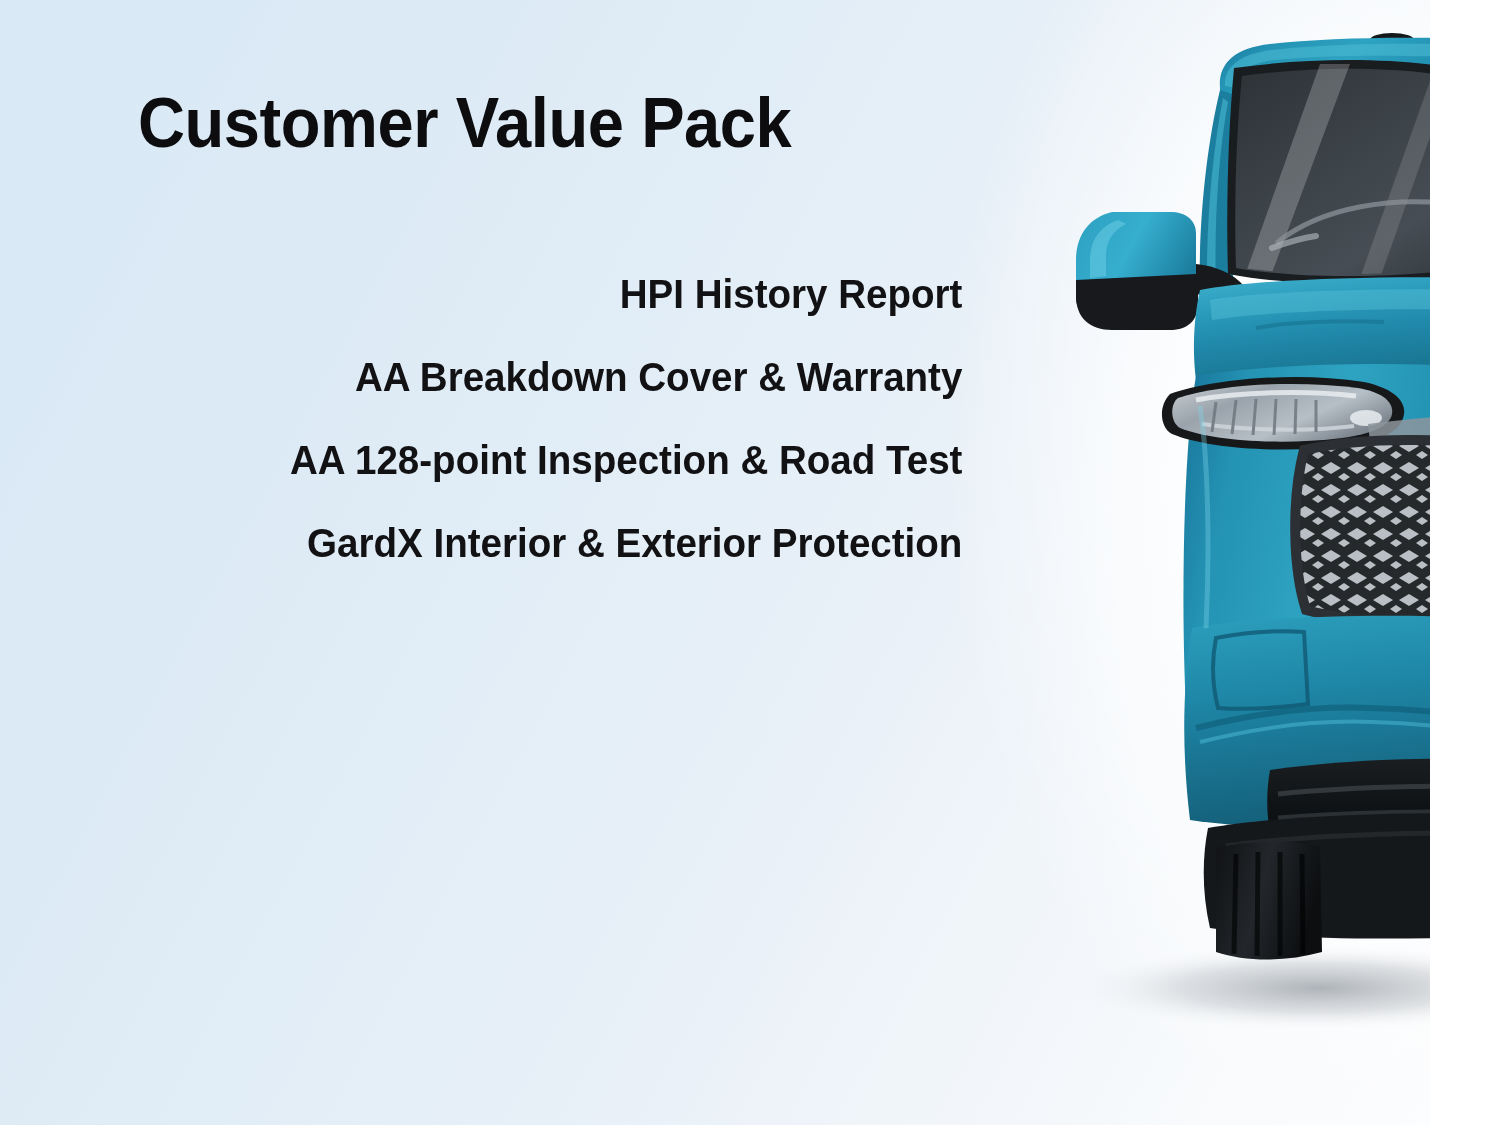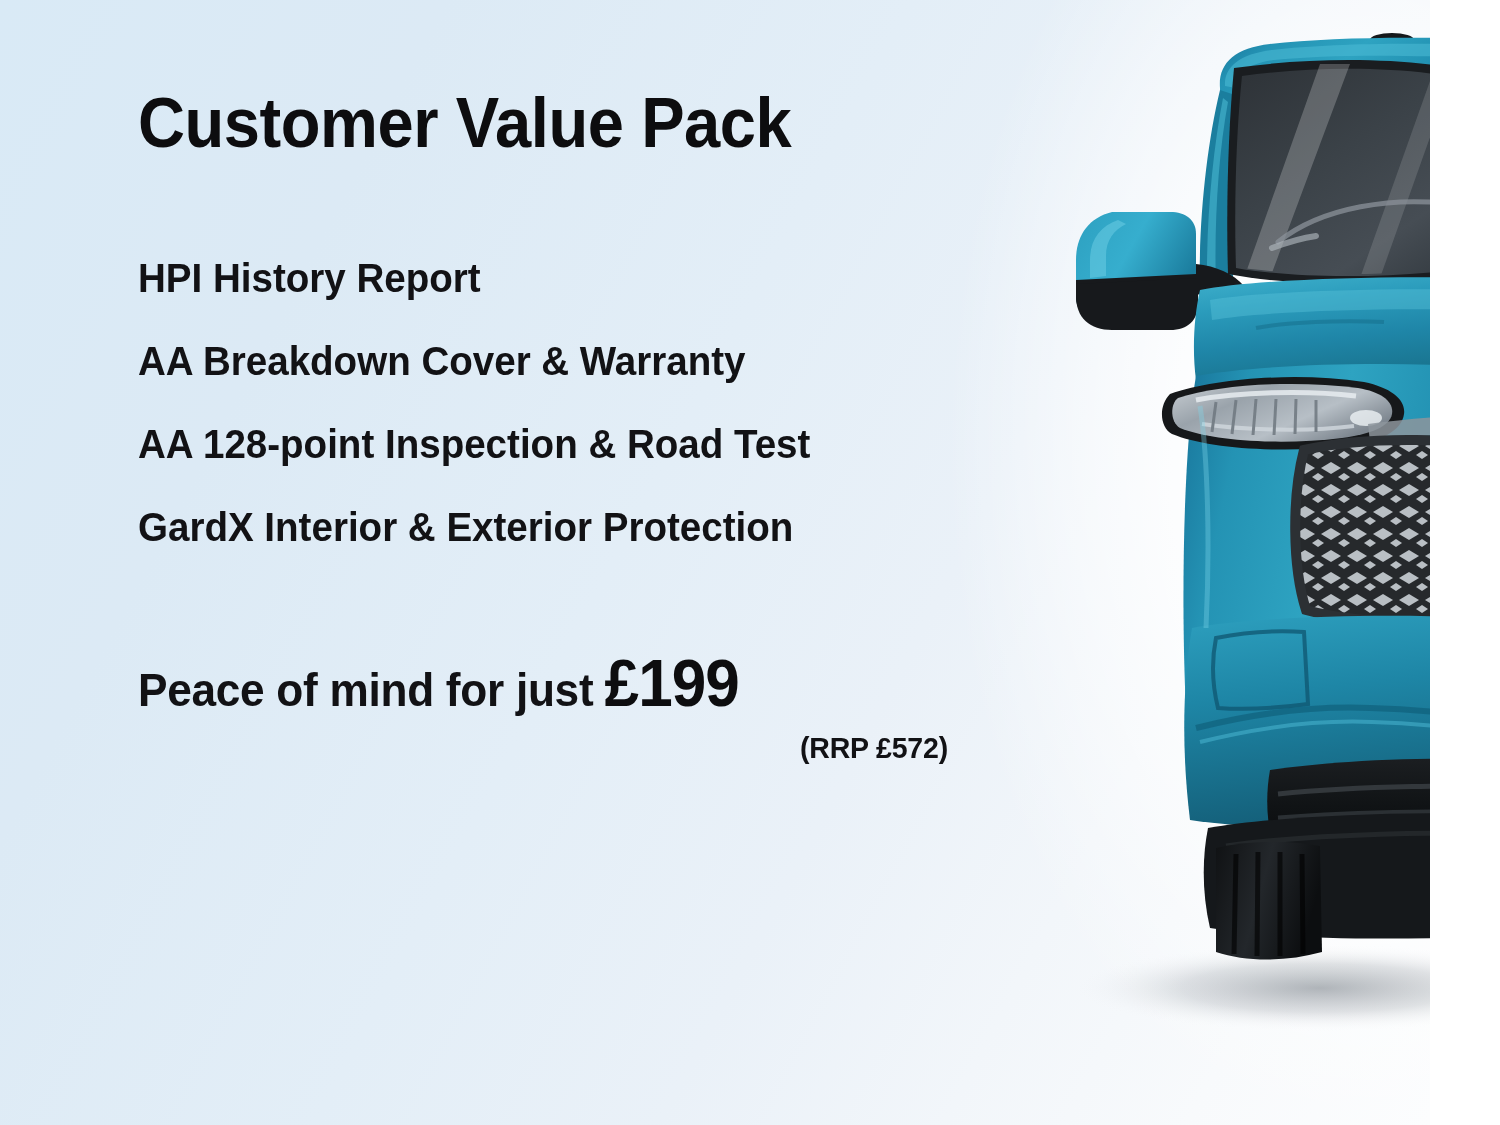--- a/index.html
+++ b/index.html
@@ -63,22 +63,23 @@
     transform: scaleX(0.93);
     transform-origin: left center;
   }
 
   .benefits {
     position: absolute;
     top: 258px;
     left: 0;
     width: 860px;
     list-style: none;
-    margin: 0;
+    margin: 16px;
     padding: 0;
+    text-align: right;
   }
 
   .benefit-item {
     font-size: 41px;
     font-weight: 700;
     color: #121215;
     line-height: 1;
     margin-bottom: 42px;
     white-space: nowrap;
     transform: scaleX(0.94);
@@ -328,21 +329,15 @@
 
     <div class="headline">Customer Value Pack</div>
 
     <ul class="benefits">
       <li class="benefit-item">HPI History Report</li>
       <li class="benefit-item">AA Breakdown Cover &amp; Warranty</li>
       <li class="benefit-item">AA 128-point Inspection &amp; Road Test</li>
       <li class="benefit-item">GardX Interior &amp; Exterior Protection</li>
     </ul>
 
-    <div class="price-block">
-      <div class="price-line">
-        <span class="price-lead">Peace of mind for just</span><span class="price-amount">£199</span>
-      </div>
-      <div class="price-rrp">(RRP £572)</div>
-    </div>
 
   </div>
 </div>
 
 </body></html>

